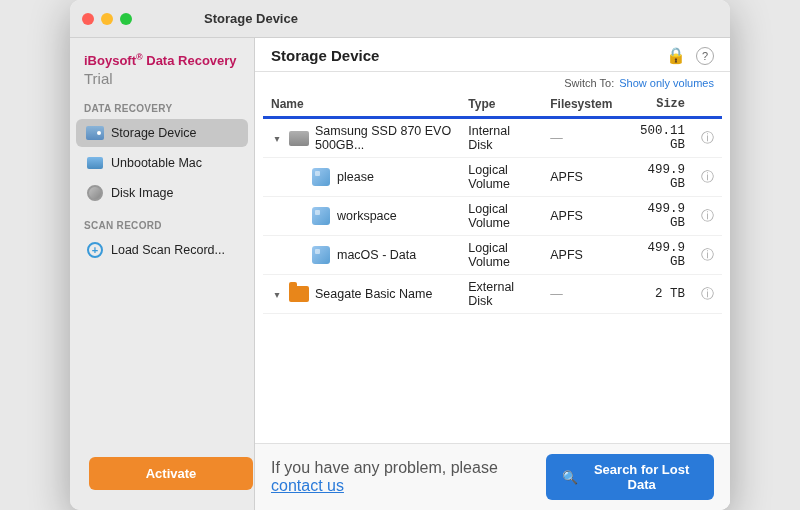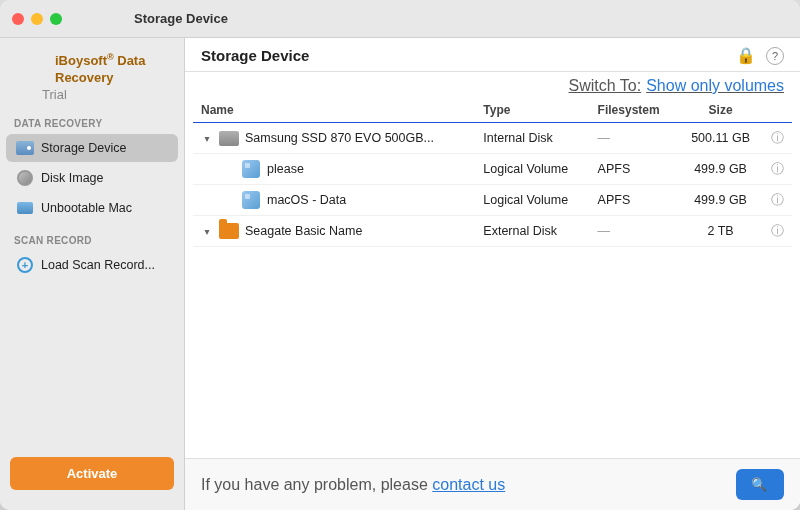--- a/index.html
+++ b/index.html
@@ -7,21 +7,21 @@
       font-family: -apple-system, BlinkMacSystemFont, "Segoe UI", sans-serif;
       background: #e8e8e8;
       width: 800px;
       height: 510px;
       overflow: hidden;
       display: flex;
       align-items: center;
       justify-content: center;
     }
     .window {
-      width: 800px;
+      width: 660px;
       height: 510px;
       background: #f5f5f5;
       border-radius: 10px;
       overflow: hidden;
       display: flex;
       flex-direction: column;
       box-shadow: 0 10px 40px rgba(0,0,0,0.3);
     }
     
     .title-bar {
@@ -69,32 +69,30 @@
       padding: 14px 0 10px 0;
       border-right: 1px solid #d0d0d0;
       flex-shrink: 0;
     }
     .app-title {
       padding: 0 14px 4px 14px;
     }
     .app-name {
       font-size: 13px;
       font-weight: 700;
-      color: #a16207;
+      color: #be185d;
       line-height: 1.3;
-      margin-left: 41px;
     }
     .app-name sup {
       font-size: 9px;
       vertical-align: super;
     }
     .app-trial {
-      font-size: 13px;
+      font-size: 15px;
       color: #888;
-      margin-left: 28px;
     }
     .sidebar-section-label {
       font-size: 10px;
       color: #888;
       font-weight: 600;
       text-transform: uppercase;
       padding: 12px 14px 4px 14px;
       letter-spacing: 0.3px;
     }
     .sidebar-item {
@@ -174,20 +172,21 @@
     .activate-btn {
       width: 100%;
       padding: 9px;
       background: #f0892a;
       border: none;
       border-radius: 6px;
       color: white;
       font-size: 13px;
       font-weight: 600;
       cursor: pointer;
+      margin-left: 9px;
     }
 
     
     .content-area {
       flex: 1;
       display: flex;
       flex-direction: column;
       background: #fff;
       overflow: hidden;
     }
@@ -212,25 +211,24 @@
     .header-icon {
       color: #888;
       font-size: 16px;
       cursor: pointer;
     }
     .switch-to-bar {
       display: flex;
       align-items: center;
       justify-content: flex-end;
       padding: 5px 16px 3px 16px;
-      font-size: 16px;
+      font-size: 11px;
       color: #555;
       gap: 5px;
       flex-shrink: 0;
-      text-decoration: underline;
     }
     .switch-to-link {
       color: #2a7ad9;
       text-decoration: none;
       cursor: pointer;
     }
 
     
     .table-container {
       flex: 1;
@@ -240,25 +238,26 @@
     table {
       width: 100%;
       border-collapse: collapse;
       font-size: 12.5px;
     }
     thead th {
       text-align: left;
       padding: 5px 8px;
       color: #444;
       font-weight: 600;
-      border-bottom: 1px solid #1d4ed8;
+      border-bottom: 3px solid #1d4ed8;
       font-size: 12px;
     }
     th.size-col, td.size-col {
-      text-align: center;
+      text-align: right;
+      font-family: Liberation Mono, monospace;
     }
     tbody tr {
       border-bottom: 1px solid #f0f0f0;
     }
     td {
       padding: 5px 8px;
       color: #222;
       vertical-align: middle;
     }
     .name-cell {
@@ -394,30 +393,30 @@
 
       <div class="sidebar-item active">
         <div class="sidebar-icon">
           <div class="hdd-icon"></div>
         </div>
         <span class="sidebar-item-text">Storage Device</span>
       </div>
 
       <div class="sidebar-item">
         <div class="sidebar-icon">
+          <div class="unbootable-icon"></div>
+        </div>
+        <span class="sidebar-item-text">Unbootable Mac</span>
+      </div>
+
+      <div class="sidebar-item">
+        <div class="sidebar-icon">
           <div class="disk-img-icon"></div>
         </div>
         <span class="sidebar-item-text">Disk Image</span>
-      </div>
-
-      <div class="sidebar-item">
-        <div class="sidebar-icon">
-          <div class="unbootable-icon"></div>
-        </div>
-        <span class="sidebar-item-text">Unbootable Mac</span>
       </div>
 
       <div class="sidebar-section-label">Scan Record</div>
 
       <div class="sidebar-item">
         <div class="sidebar-icon">
           <div class="load-scan-icon">+</div>
         </div>
         <span class="sidebar-item-text">Load Scan Record...</span>
       </div>
@@ -485,20 +484,36 @@
                 <td class="info-col"><span class="info-icon">ⓘ</span></td>
               </tr>
               <tr>
                 <td>
                   <div class="name-cell">
                     <span style="width: 16px; display: inline-block; flex-shrink: 0;"></span>
                     <span class="chevron"></span>
                     <div class="device-icon">
                       <div class="vol-mac-icon"></div>
                     </div>
+                    <span>workspace</span>
+                  </div>
+                </td>
+                <td>Logical Volume</td>
+                <td>APFS</td>
+                <td class="size-col">499.9 GB</td>
+                <td class="info-col"><span class="info-icon">ⓘ</span></td>
+              </tr>
+              <tr>
+                <td>
+                  <div class="name-cell">
+                    <span style="width: 16px; display: inline-block; flex-shrink: 0;"></span>
+                    <span class="chevron"></span>
+                    <div class="device-icon">
+                      <div class="vol-mac-icon"></div>
+                    </div>
                     <span>macOS - Data</span>
                   </div>
                 </td>
                 <td>Logical Volume</td>
                 <td>APFS</td>
                 <td class="size-col">499.9 GB</td>
                 <td class="info-col"><span class="info-icon">ⓘ</span></td>
               </tr>
               <tr>
                 <td>
@@ -518,17 +533,18 @@
             </tbody>
         </table>
       </div>
 
       <div class="footer">
         <div class="footer-text">
           <span>If you have any problem, please </span><a class="footer-link">contact us</a>
         </div>
         <button class="search-btn">
           <span class="search-btn-icon">🔍</span>
+          <span>Search for Lost Data</span>
         </button>
       </div>
     </div>
   </div>
 </div>
 
 </body></html>

